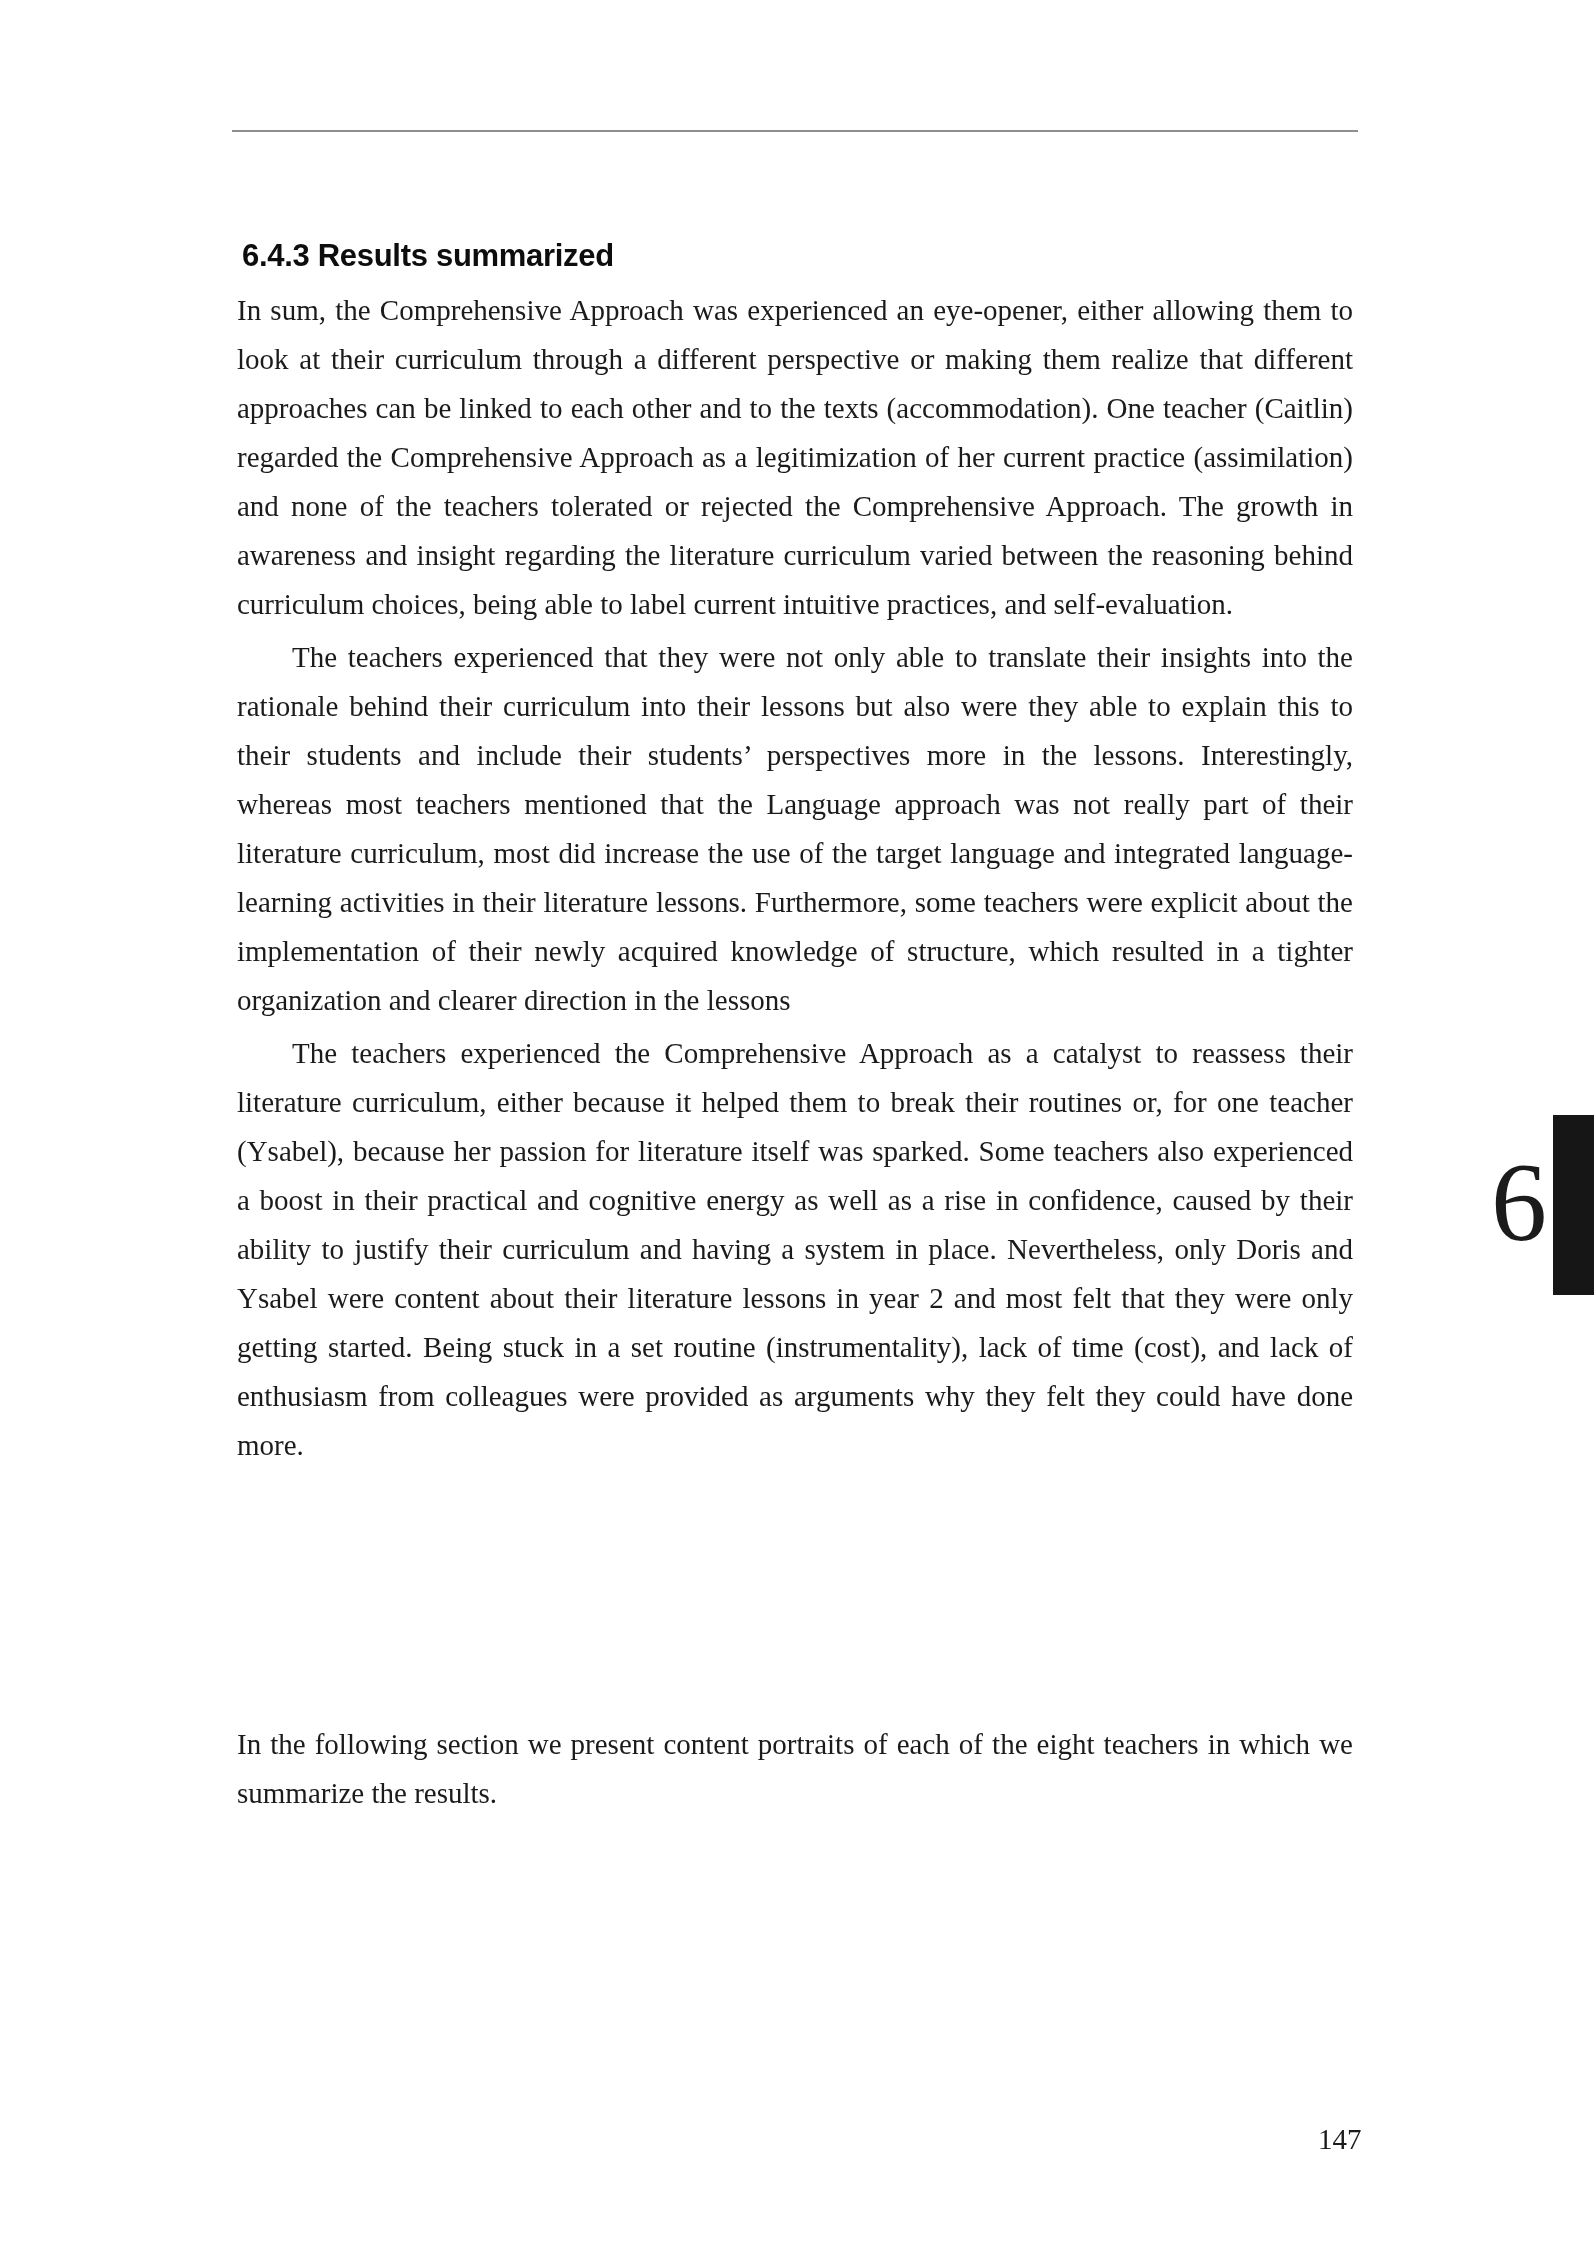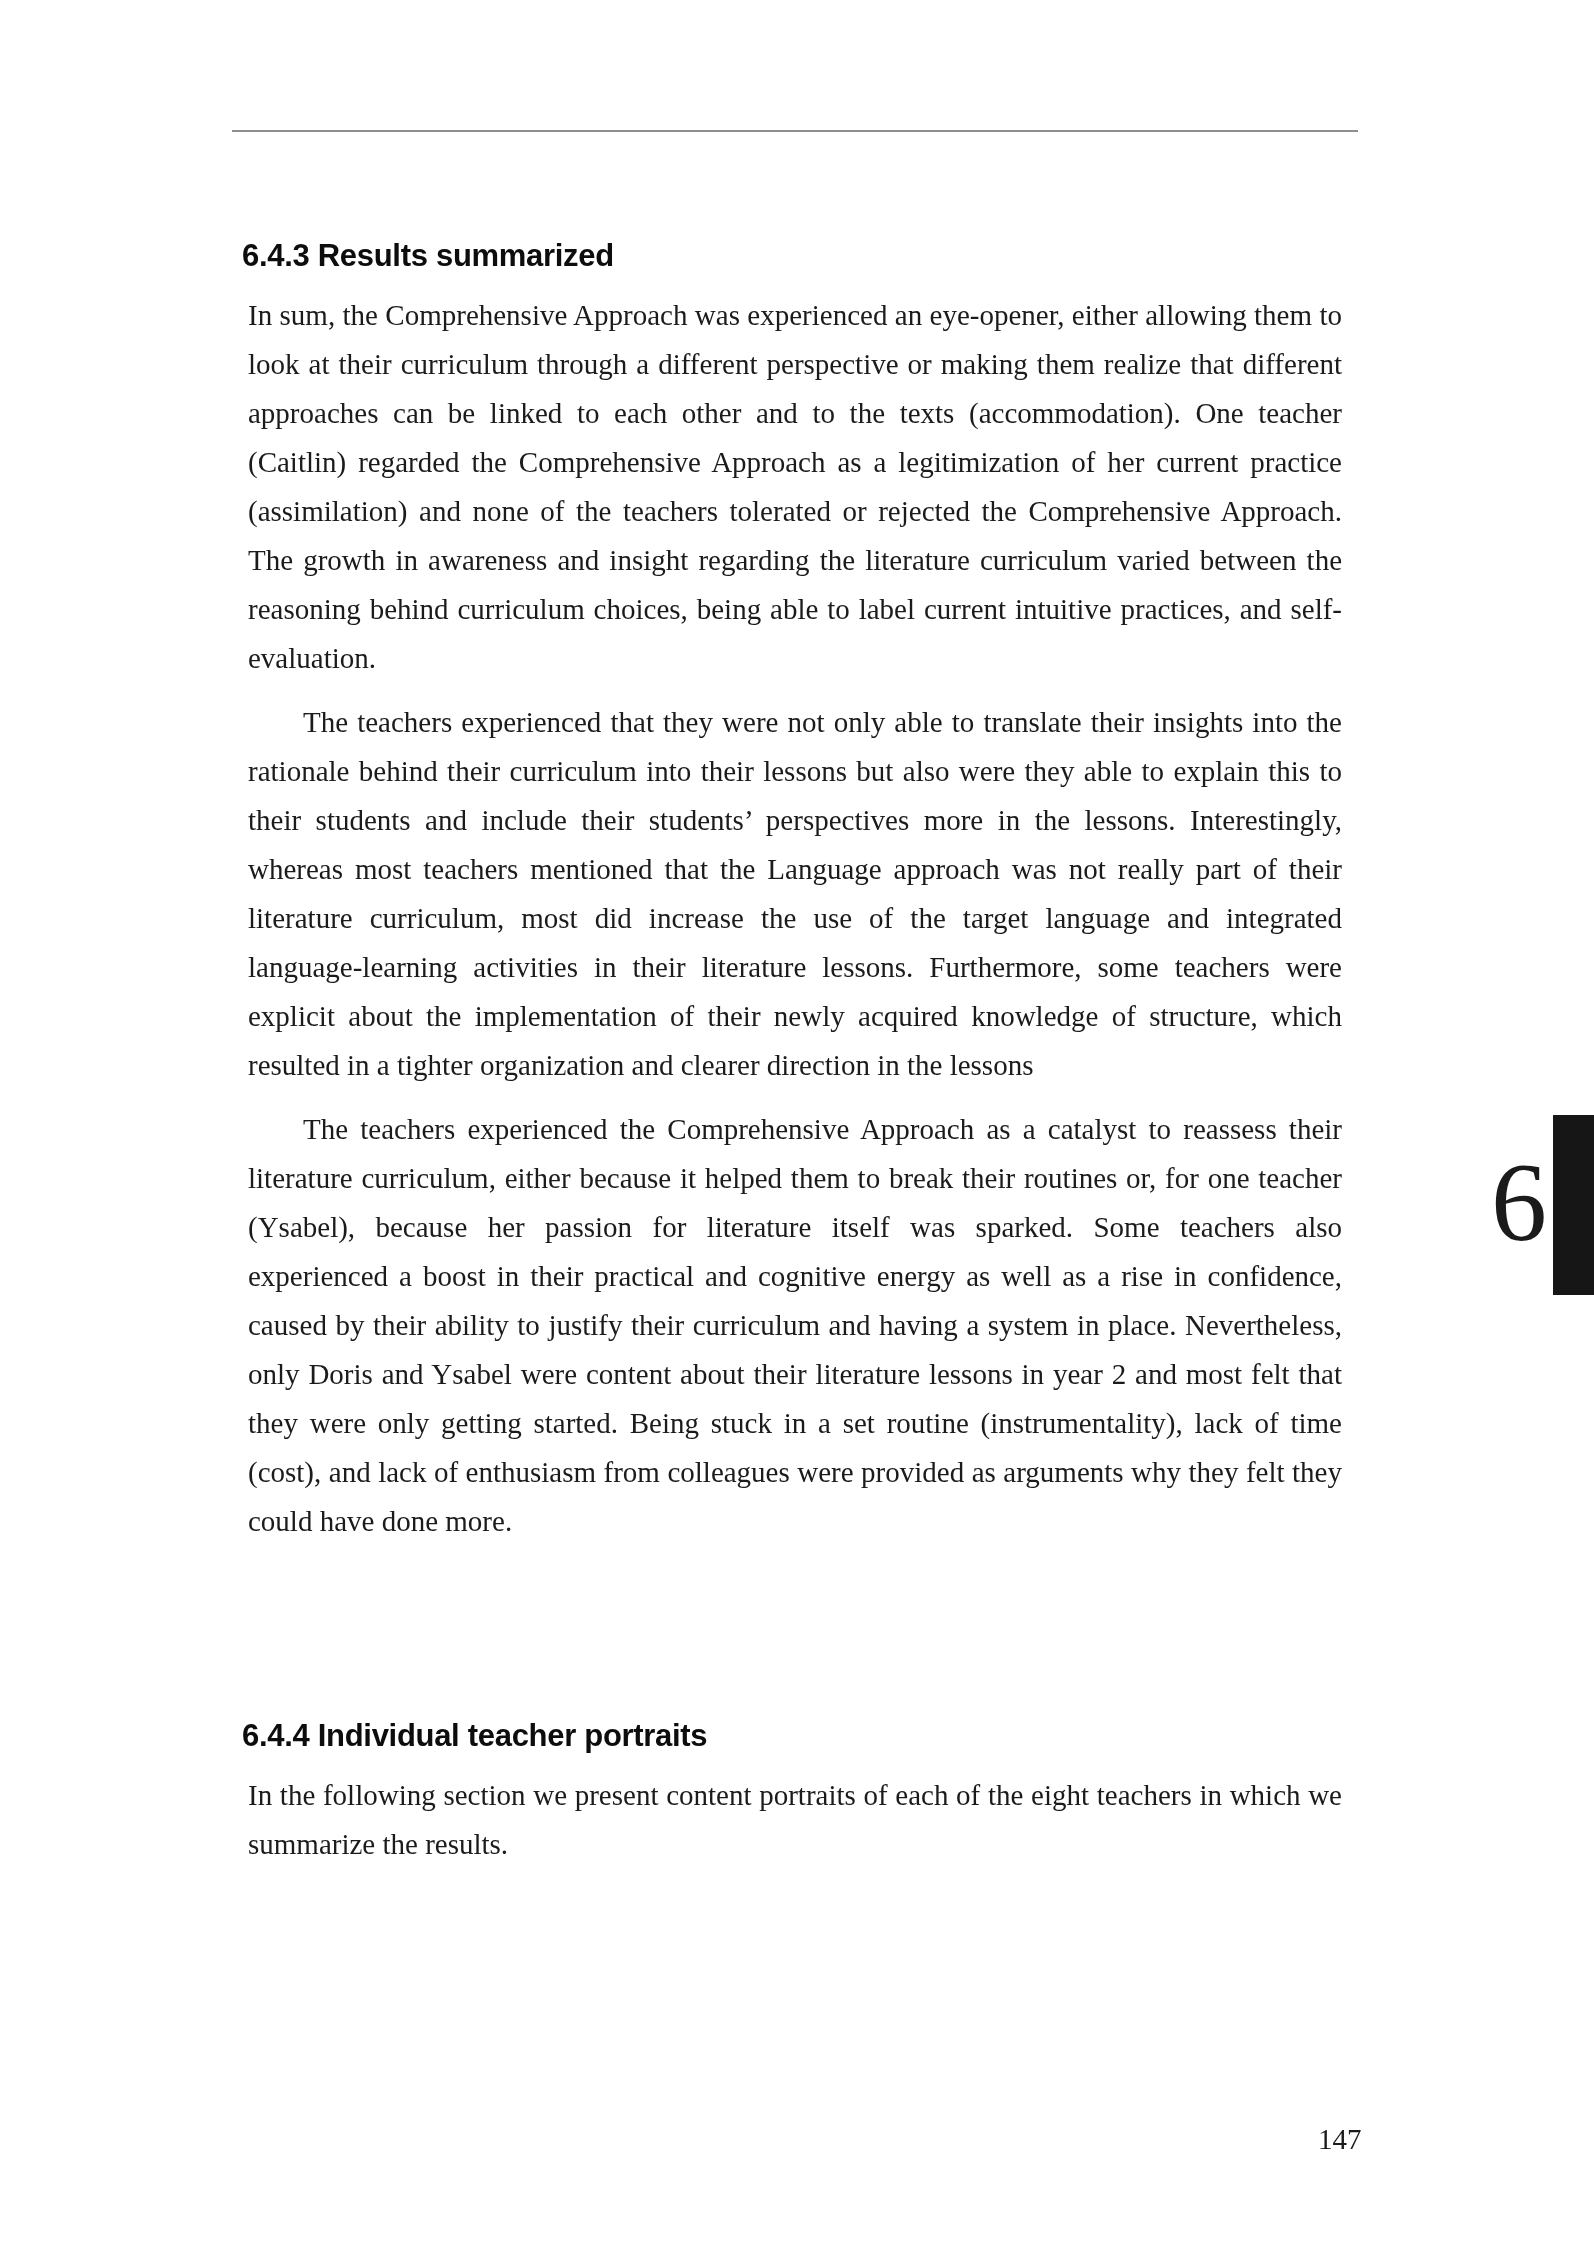--- a/index.html
+++ b/index.html
@@ -55,21 +55,21 @@
     letter-spacing: -0.3px;
     color: #0d0d0d;
     margin: 0 0 10px 9px;
   }
   .body-para {
     font-family: "Liberation Serif", serif;
     font-size: 29px;
     line-height: 49px;
     text-align: justify;
     color: #1b1b1b;
-    margin: 15px;
+    margin: 4px;
   }
   .body-para.indent {
     text-indent: 55px;
   }
   .chapter-tab {
     position: absolute;
     top: 1115px;
     right: 0;
     width: 41px;
     height: 180px;
@@ -103,21 +103,20 @@
   <div class="header-rule"></div>
 
   <div class="section-block-1">
     <h2 class="section-heading">6.4.3 Results summarized</h2>
     <p class="body-para">In sum, the Comprehensive Approach was experienced an eye-opener, either allowing them to look at their curriculum through a different perspective or making them realize that different approaches can be linked to each other and to the texts (accommodation). One teacher (Caitlin) regarded the Comprehensive Approach as a legitimization of her current practice (assimilation) and none of the teachers tolerated or rejected the Comprehensive Approach. The growth in awareness and insight regarding the literature curriculum varied between the reasoning behind curriculum choices, being able to label current intuitive practices, and self-evaluation.</p>
     <p class="body-para indent">The teachers experienced that they were not only able to translate their insights into the rationale behind their curriculum into their lessons but also were they able to explain this to their students and include their students’ perspectives more in the lessons. Interestingly, whereas most teachers mentioned that the Language approach was not really part of their literature curriculum, most did increase the use of the target language and integrated language-learning activities in their literature lessons. Furthermore, some teachers were explicit about the implementation of their newly acquired knowledge of structure, which resulted in a tighter organization and clearer direction in the lessons</p>
     <p class="body-para indent">The teachers experienced the Comprehensive Approach as a catalyst to reassess their literature curriculum, either because it helped them to break their routines or, for one teacher (Ysabel), because her passion for literature itself was sparked. Some teachers also experienced a boost in their practical and cognitive energy as well as a rise in confidence, caused by their ability to justify their curriculum and having a system in place. Nevertheless, only Doris and Ysabel were content about their literature lessons in year 2 and most felt that they were only getting started. Being stuck in a set routine (instrumentality), lack of time (cost), and lack of enthusiasm from colleagues were provided as arguments why they felt they could have done more.</p>
   </div>
 
   <div class="section-block-2">
-    <h2 class="section-heading">6.4.4 Individual teacher portraits</h2>
     <p class="body-para">In the following section we present content portraits of each of the eight teachers in which we summarize the results.</p>
   </div>
 
   <div class="chapter-number">6</div>
 
   <div class="chapter-tab"></div>
 
   <div class="page-number">147</div>
 
 </div>

